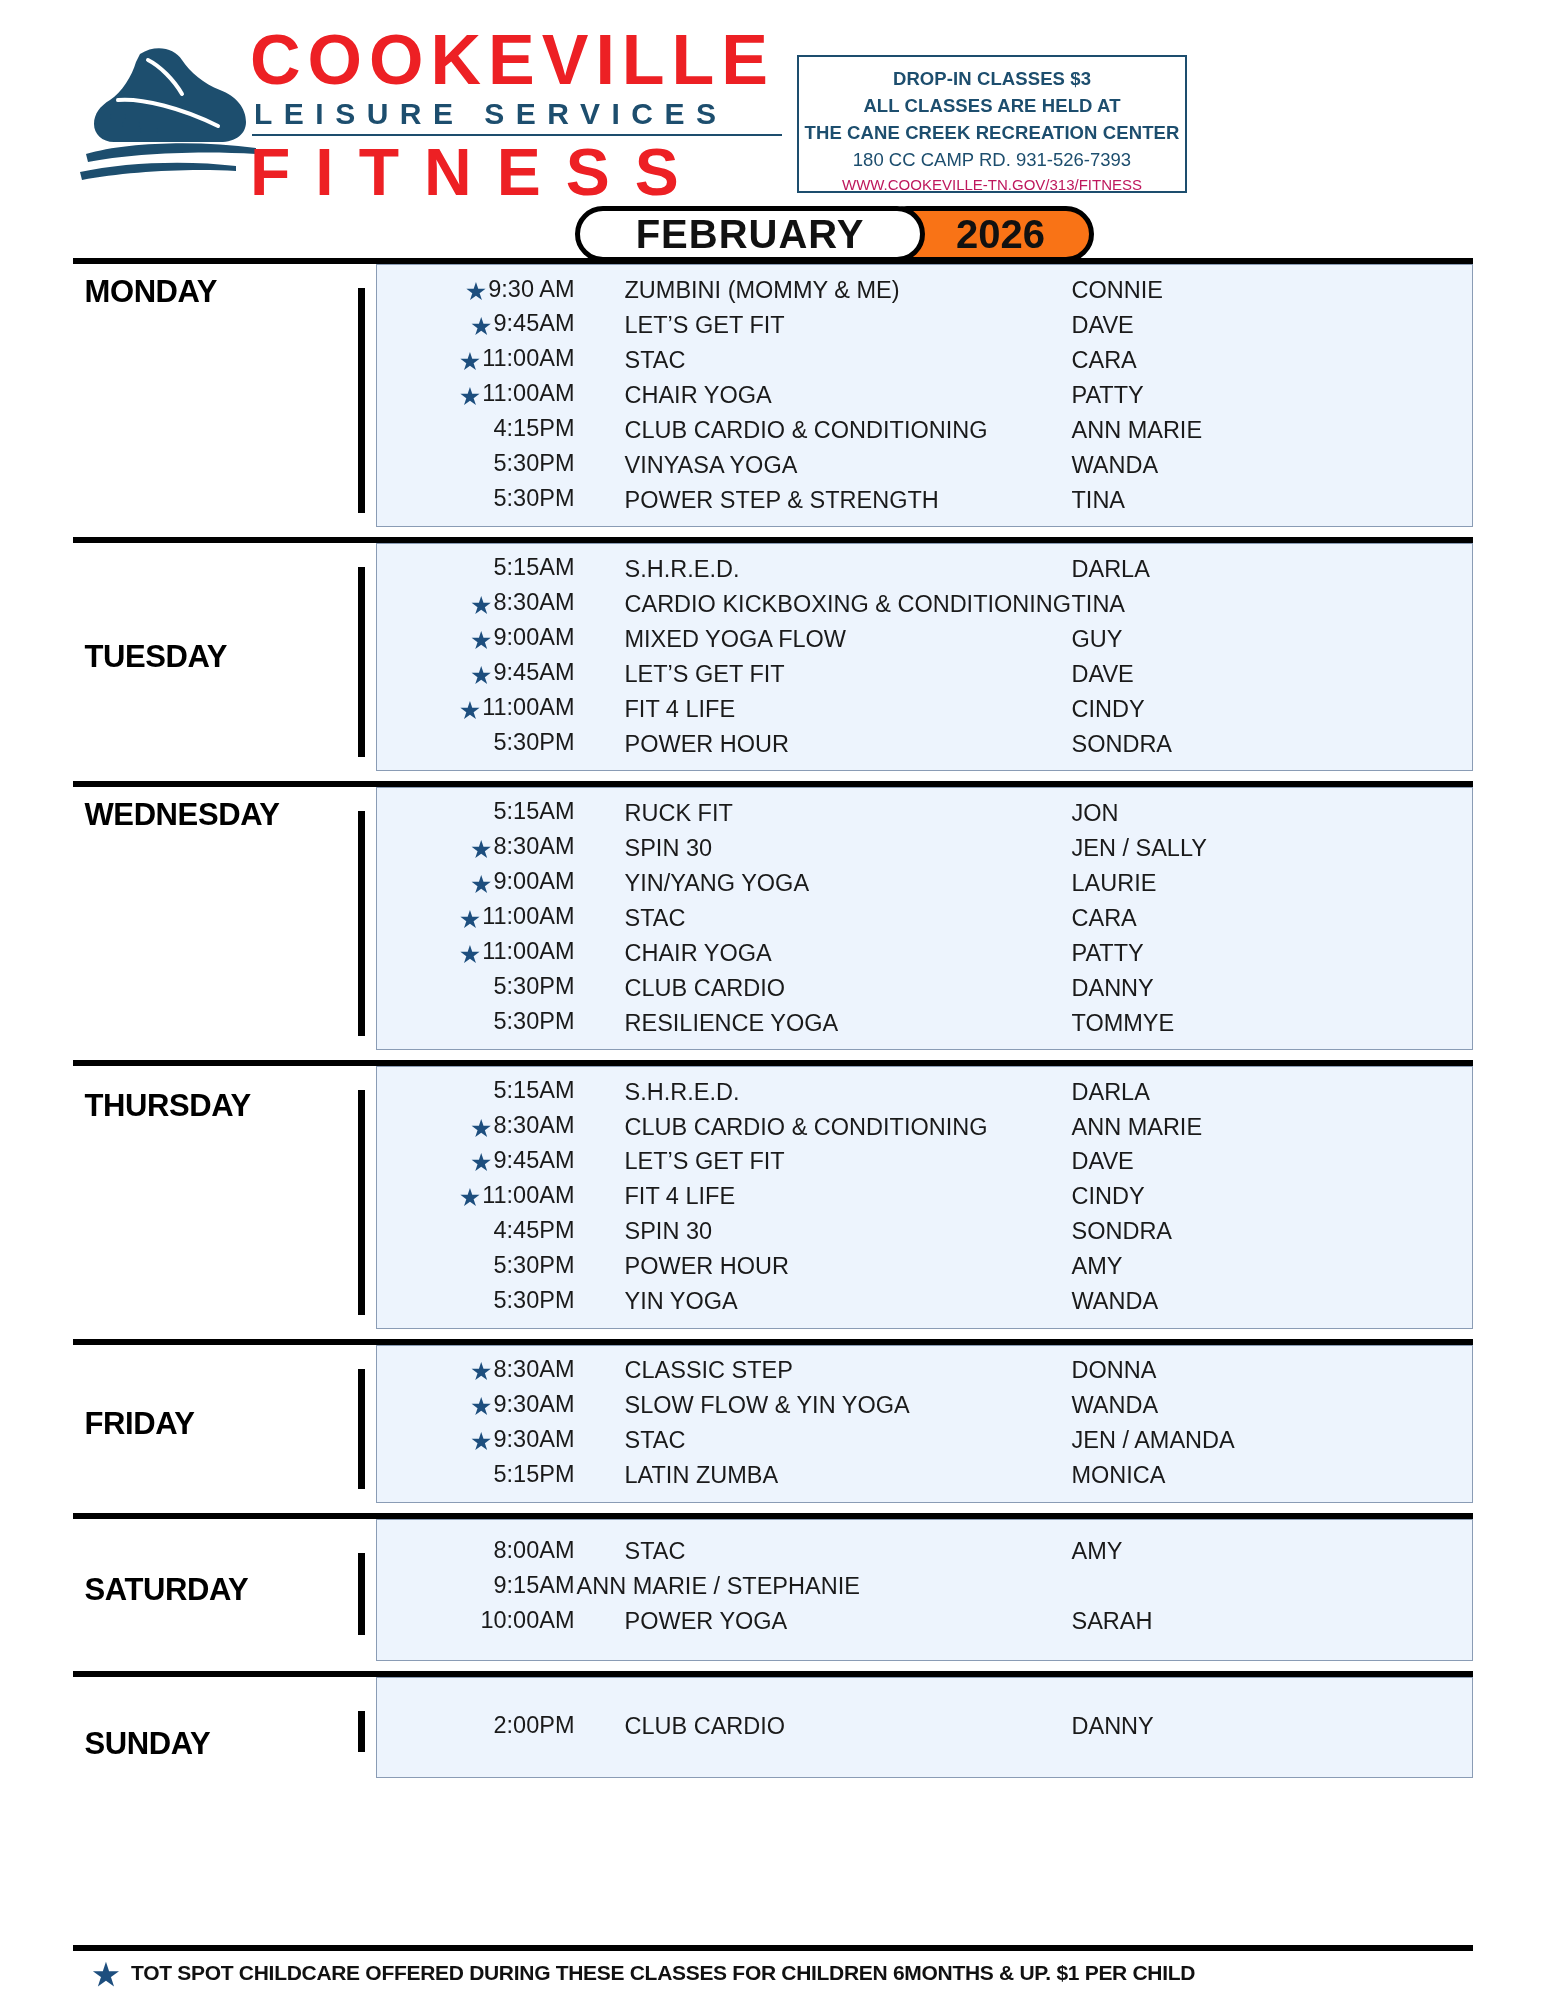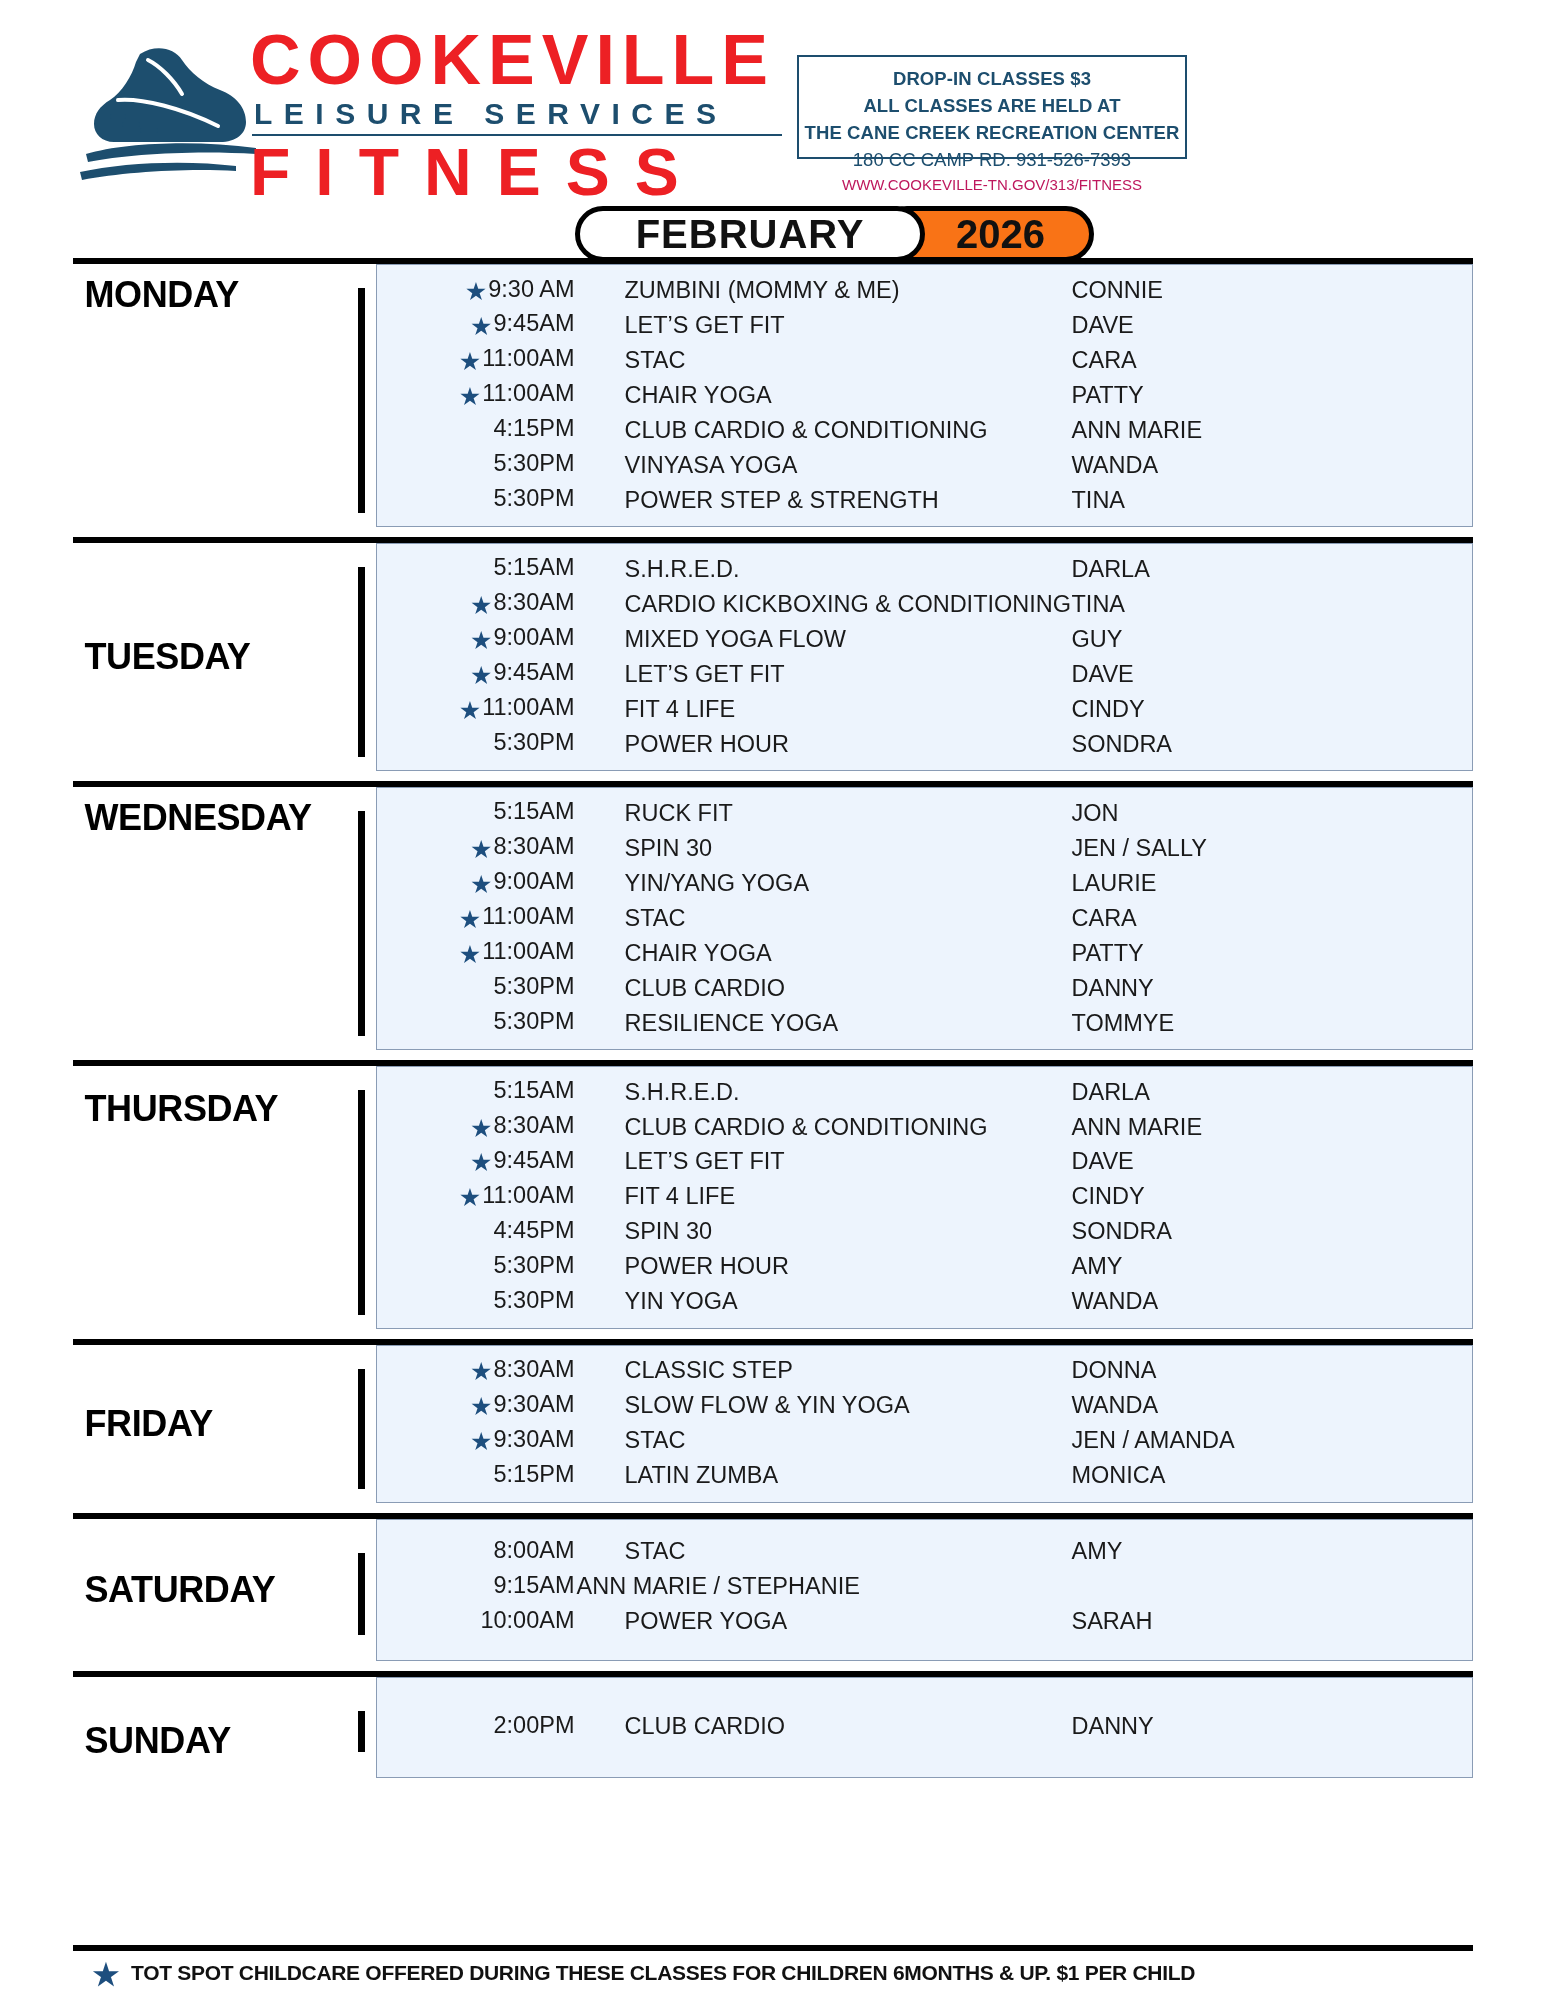--- a/index.html
+++ b/index.html
@@ -58,21 +58,21 @@
     font-weight: 700;
     color: #ED2024;
     letter-spacing: 25px;
     line-height: 1.0;
     white-space: nowrap;
   }
 
   .infobox {
     position: absolute;
     left: 797px; top: 55px;
-    width: 390px; height: 104px;
+    width: 390px; height: 138px;
     border: 2px solid #1D4E6E;
     text-align: center;
     padding-top: 9px;
   }
   .infobox .ib-bold {
     font-size: 18.5px;
     font-weight: 700;
     color: #1D4E6E;
     line-height: 1.45;
     letter-spacing: 0.1px;
@@ -145,21 +145,21 @@
     align-items: stretch;
     position: relative;
     margin: 0 auto;
     width: 1400px;
   }
   .daylabel {
     width: 285px;
     flex: 0 0 285px;
     display: flex;
     align-items: center;
-    font-size: 36px;
+    font-size: 31px;
     font-weight: 700;
     letter-spacing: -0.4px;
     padding-left: 12px;
     color: #000;
   }
   .daylabel.top   { align-items: flex-start; padding-top: 10px; }
   .daylabel.upper { align-items: flex-start; padding-top: 22px; text-align: center; }
   .daylabel.mid   { align-items: center; }
   .daylabel.low   { align-items: flex-end; padding-bottom: 16px; }
 

